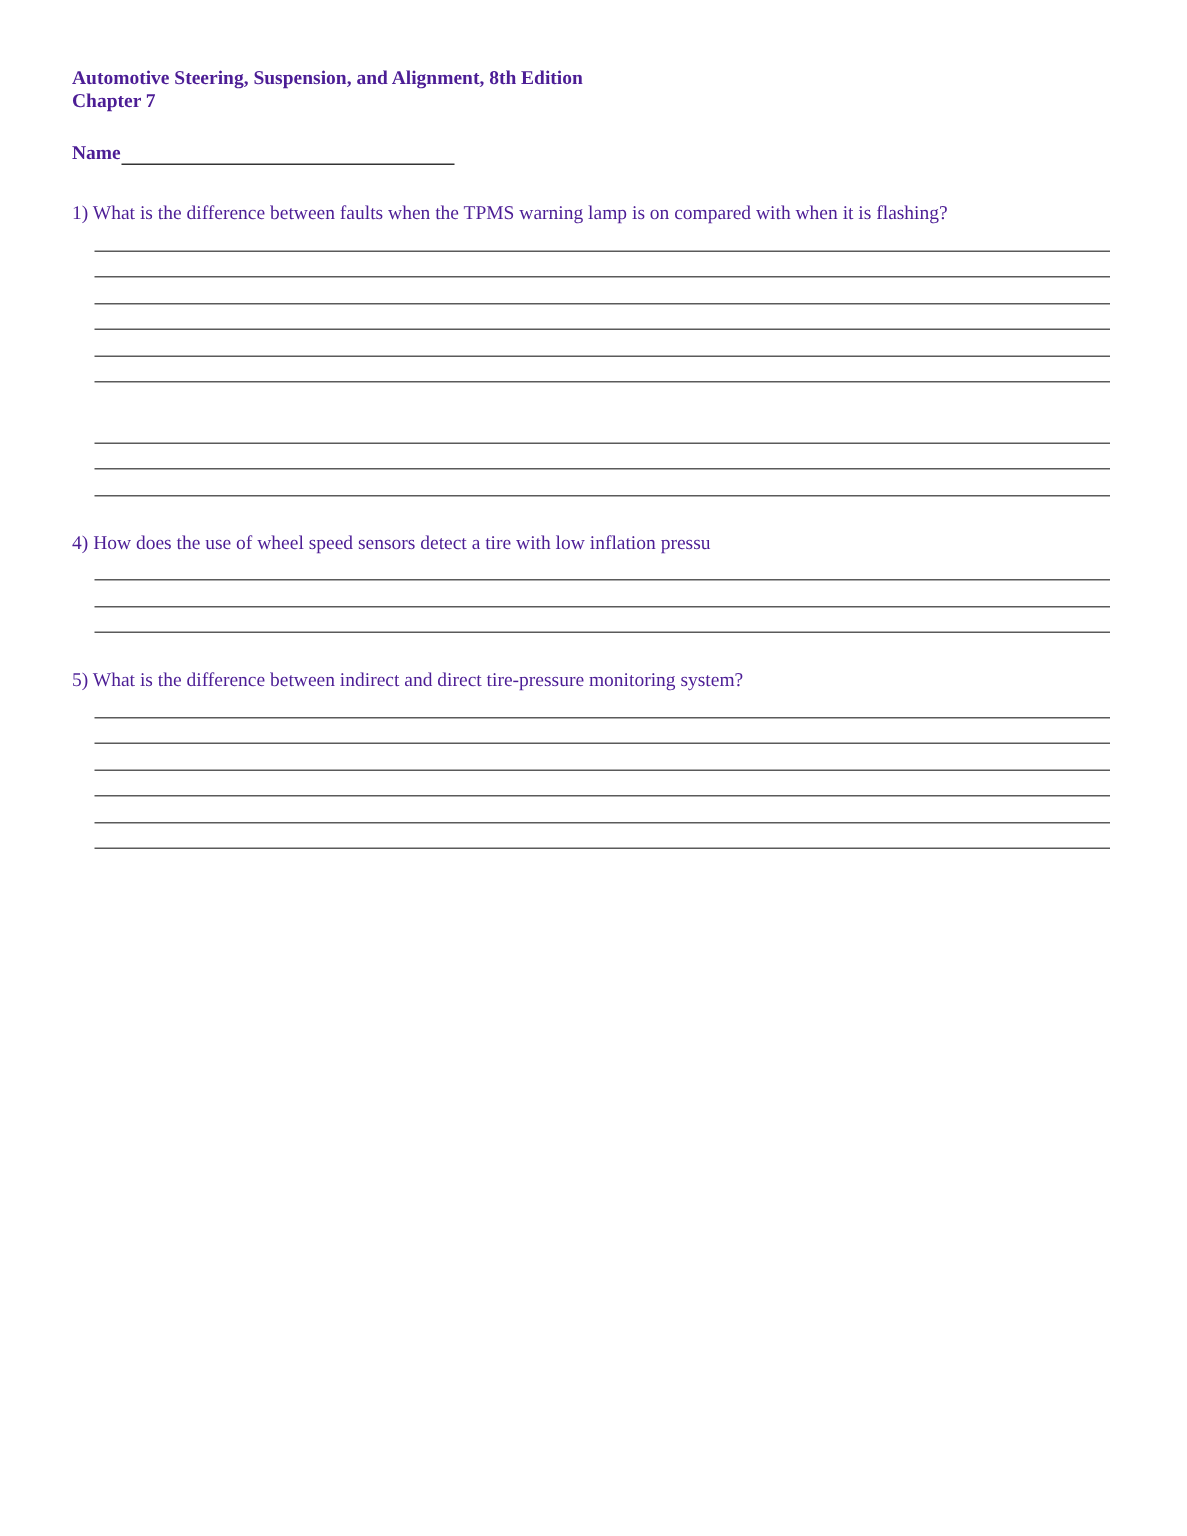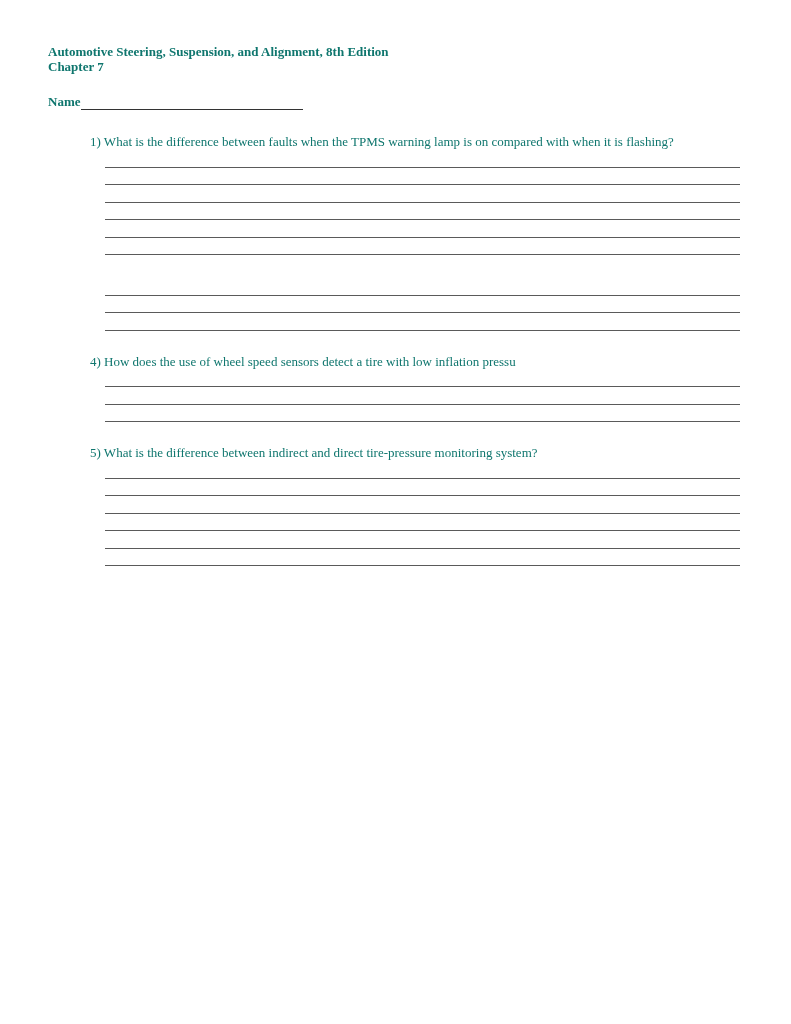--- a/index.html
+++ b/index.html
@@ -7,21 +7,21 @@
     padding: 0;
     background: #ffffff;
   }
   .page {
     position: relative;
     width: 791px;
     height: 756px;
     background: #ffffff;
     font-family: "Liberation Serif", "DejaVu Serif", serif;
     font-size: 13px;
-    color: #0f766e;
+    color: #4c1d95;
     overflow: hidden;
     box-sizing: border-box;
     border-radius: 22px;
   }
   .content {
     padding: 44px 51px 0 48px;
   }
   .doc-header {
     line-height: 15px;
     font-weight: bold;
@@ -41,21 +41,20 @@
     height: 14px;
     border-bottom: 1px solid #333333;
     vertical-align: bottom;
   }
   .section-heading {
     margin-top: 27px;
     font-weight: bold;
     line-height: 15px;
   }
   .questions {
-    margin-left: 42px;
   }
   .question-block {
     margin-top: 23px;
   }
   .question-text {
     line-height: 15px;
   }
   .answer-lines {
     margin-left: 15px;
     margin-top: 1px;

